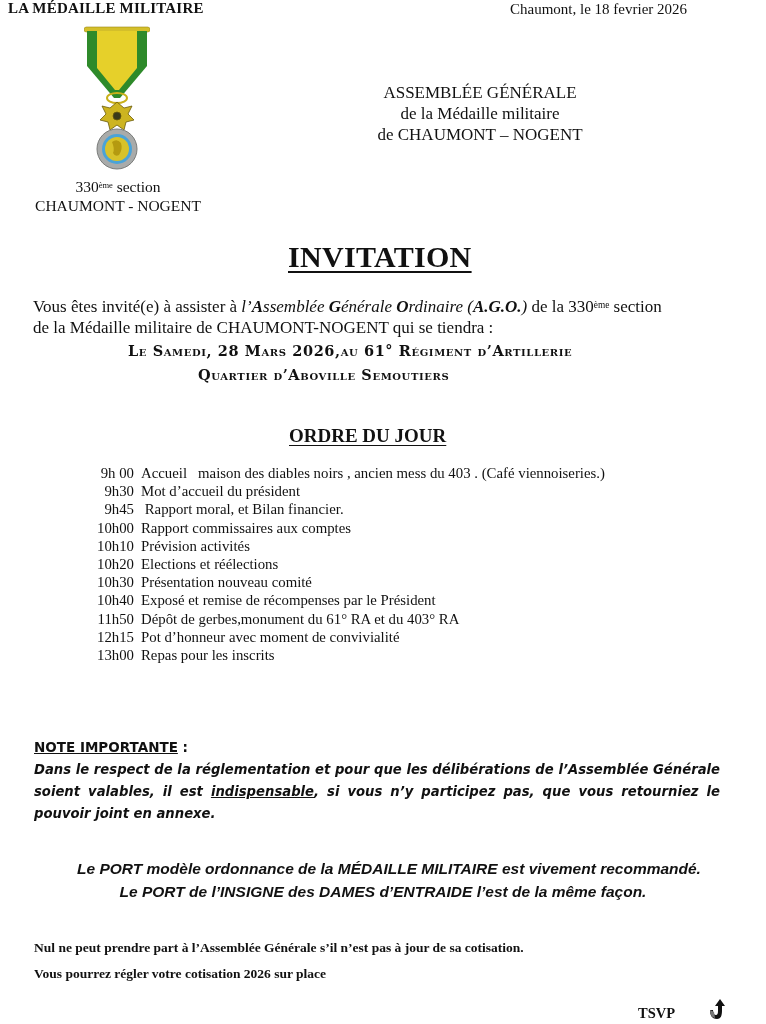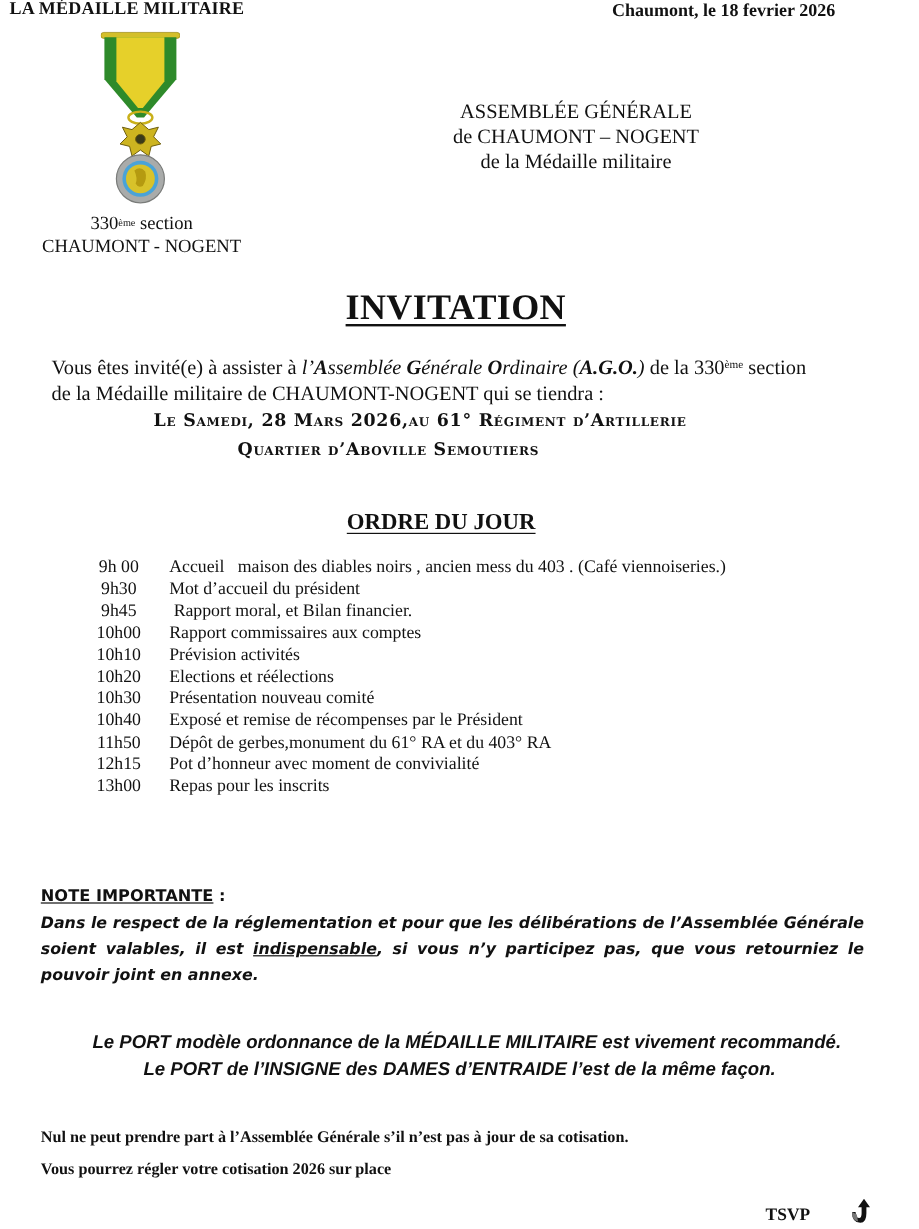--- a/index.html
+++ b/index.html
@@ -1,34 +1,34 @@
 <!DOCTYPE html>
 <html><head>
 <meta charset="utf-8">
 <style>
   html, body { margin:0; padding:0; background:#fff; }
   body { width:766px; height:1024px; position:relative; overflow:hidden; color:#111; font-family:"Liberation Serif", serif; }
   .abs { position:absolute; }
   .hdr-left { left:8px; top:0px; font-weight:bold; font-size:15px; letter-spacing:0.2px; }
-  .hdr-right { left:510px; top:1px; font-weight:bold; font-size:15px; }
+  .hdr-right { left:510px; top:1px; font-weight:normal; font-size:15px; }
   .medal { left:84px; top:26px; width:66px; height:150px; }
   .section-label { left:20px; top:177px; width:196px; text-align:center; font-size:15.5px; line-height:19px; }
   sup { font-size:0.55em; vertical-align:top; position:relative; top:-1px; }
   .assembly { left:360px; top:82px; width:240px; text-align:center; font-size:17px; line-height:21px; }
   .invitation { left:288px; top:240px; font-weight:bold; font-size:30px; text-decoration:underline; text-decoration-thickness:2px; text-underline-offset:4px; letter-spacing:0.3px; }
-  .intro { left:33px; top:296px; width:710px; font-size:17px; line-height:21px;margin-left:10px; }
+  .intro { left:33px; top:296px; width:710px; font-size:17px; line-height:21px; }
   .intro .ib { font-style:italic; }
   .intro .ib b { font-style:italic; }
   .event { left:0; width:766px; font-family:"DejaVu Serif", serif; font-weight:bold; font-size:14.5px; letter-spacing:0.6px; font-variant:small-caps; }
   .event1 { top:342px; left:128px; }
   .event2 { top:366px; left:198px; }
   .ordre { left:289px; top:425px; font-weight:bold; font-size:19px; text-decoration:underline; text-underline-offset:3px; }
   .agenda { left:64px; top:464px; width:640px; }
   .agenda-row { display:flex; height:18.2px; font-size:14.8px; line-height:18.2px; }
-  .agenda-row .time { width:70px; text-align:center; padding-right:0px; }
+  .agenda-row .time { width:70px; text-align:right; padding-right:0px; }
   .agenda-row .desc { margin-left:7px; white-space:pre; }
   .note-title { left:34px; top:739px; font-family:"DejaVu Sans", sans-serif; font-size:13.5px; font-weight:bold; }
   .note-title .u { text-decoration:underline; }
   .note-body { left:34px; top:759px; width:686px; font-family:"DejaVu Sans", sans-serif; font-style:italic; font-weight:bold; font-size:13.2px; line-height:22px; text-align:justify; }
   .note-body .u { text-decoration:underline; }
   .port { left:0; width:766px; text-align:center; font-family:"Liberation Sans", sans-serif; font-style:italic; font-weight:bold; font-size:15.5px; }
   .port1 { top:860px; left:6px; }
   .port2 { top:883px; left:0px; }
   .fine { left:34px; font-weight:bold; font-size:13.5px; }
   .fine1 { top:940px; }
@@ -64,22 +64,22 @@
   </svg>
 </div>
 
 <div class="abs section-label">
   <div><span>330</span><sup>ème</sup><span> section</span></div>
   <div>CHAUMONT - NOGENT</div>
 </div>
 
 <div class="abs assembly">
   <div>ASSEMBLÉE GÉNÉRALE</div>
+  <div>de la Médaille militaire</div>
   <div>de CHAUMONT – NOGENT</div>
-  <div>de la Médaille militaire</div>
 </div>
 
 <div class="abs invitation">INVITATION</div>
 
 <div class="abs intro">
   <div>
     <span>Vous êtes invité(e) à assister à </span><span class="ib"><span>l’</span><b>A</b><span>ssemblée </span><b>G</b><span>énérale </span><b>O</b><span>rdinaire (</span><b>A.G.O.</b><span>)</span></span><span> de la 330</span><sup>ème</sup><span> section</span>
   </div>
   <div>de la Médaille militaire de CHAUMONT-NOGENT qui se tiendra :</div>
 </div>

